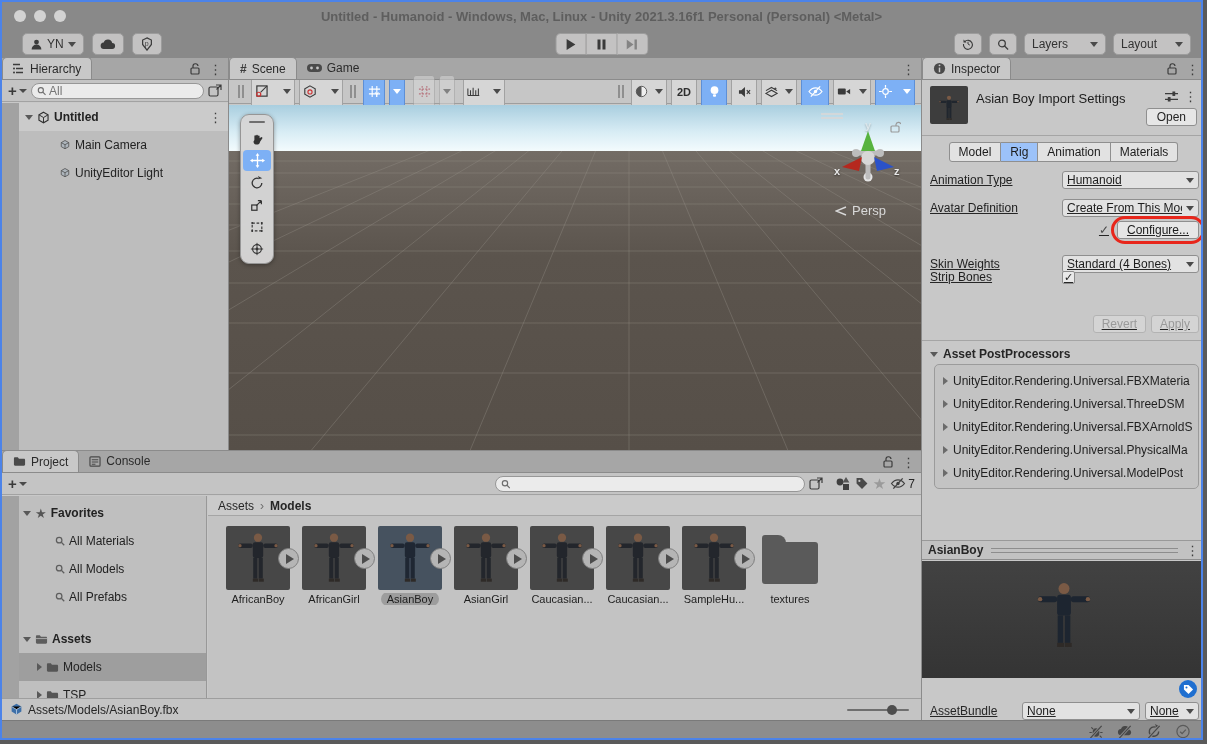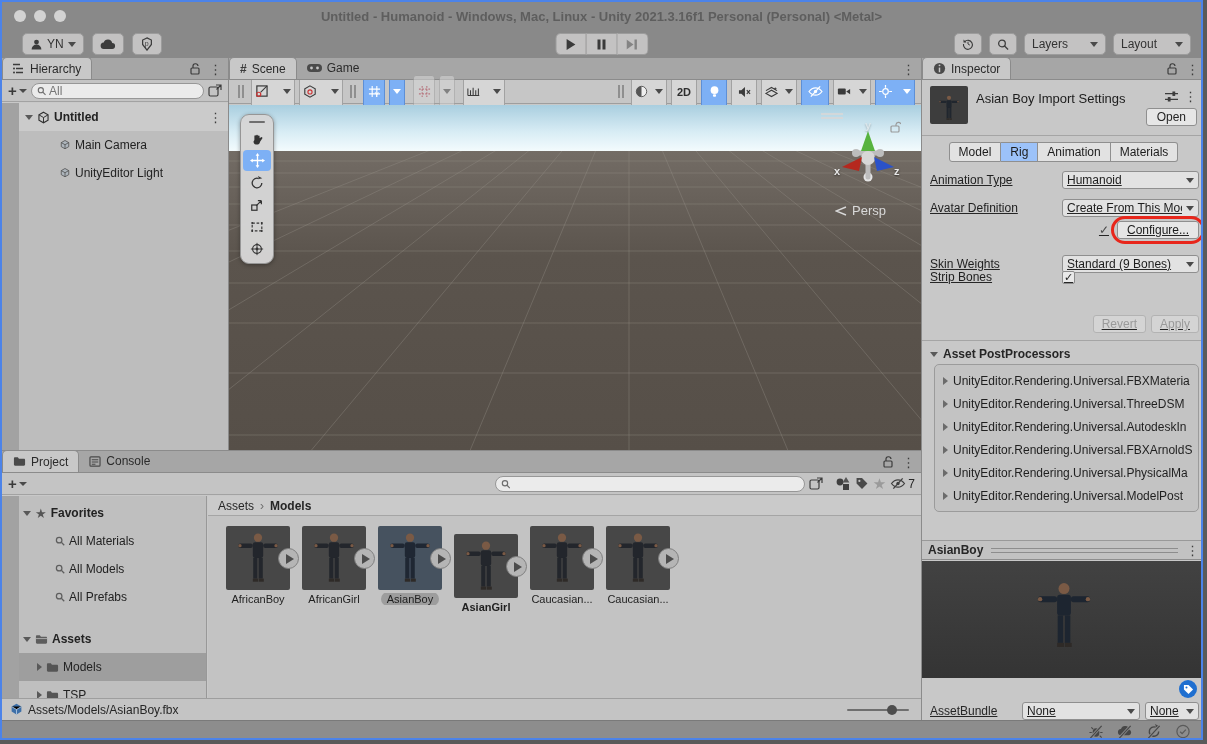--- a/index.html
+++ b/index.html
@@ -554,21 +554,21 @@
     <div class="irow" style="top:162px;justify-content:flex-end;gap:8px;">
       <span style="color:#4a4a4a;">✓</span>
       <span class="cfgbtn">
         <span>Configure...</span>
         <span class="annot"></span>
       </span>
     </div>
     <div class="irow" style="top:196px;">
       <span class="ilabel">Skin Weights</span>
       <span class="ddown" style="flex:1">
-          <span class="txt">Standard (9 Bones)</span>
+          <span class="txt">Standard (4 Bones)</span>
           <span class="car"></span>
         </span>
     </div>
     <div class="irow" style="top:209px;">
       <span class="ilabel">Strip Bones</span>
       <span class="checkbox">
           <span>✓</span>
         </span>
     </div>
     <div class="irow" style="top:256px;justify-content:flex-end;gap:5px;">
@@ -588,24 +588,20 @@
     </div>
 
     <div class="postbox" style="top:306px;">
       <div class="prow">
           <span class="tri"></span>
           <span>UnityEditor.Rendering.Universal.FBXMateria</span>
         </div>
       <div class="prow">
           <span class="tri"></span>
           <span>UnityEditor.Rendering.Universal.ThreeDSM</span>
-        </div>
-      <div class="prow">
-          <span class="tri"></span>
-          <span>UnityEditor.Rendering.Universal.AutodeskIn</span>
         </div>
       <div class="prow">
           <span class="tri"></span>
           <span>UnityEditor.Rendering.Universal.FBXArnoldS</span>
         </div>
       <div class="prow">
           <span class="tri"></span>
           <span>UnityEditor.Rendering.Universal.PhysicalMa</span>
         </div>
       <div class="prow">
@@ -834,21 +830,21 @@
                 <rect x="20.6" y="25" width="4" height="20" fill="currentColor"></rect>
                 <rect x="15" y="45" width="5" height="3" fill="#2e2a27"></rect>
                 <rect x="20.6" y="45" width="5" height="3" fill="#2e2a27"></rect>
               </svg>
               <span class="badge">
                 <span class="ptri"></span>
               </span>
             </div>
           <div class="flabel"><span>AsianBoy</span></div>
         </div>
-        <div class="cell" style="left:243px;top:38px;font-weight:bold;">
+        <div class="cell" style="left:243px;top:30px;">
           <div class="thumb">
               <svg viewBox="0 0 40 56" width="44" height="58">
                 <circle cx="20" cy="5.5" r="4" fill="#7a5a45"></circle>
                 <rect x="15" y="10" width="10" height="15" rx="2" fill="currentColor"></rect>
                 <rect x="1" y="11" width="14" height="4.4" rx="2" fill="currentColor"></rect>
                 <rect x="25" y="11" width="14" height="4.4" rx="2" fill="currentColor"></rect>
                 <rect x="1" y="11.6" width="3.2" height="3.2" rx="1.6" fill="#7a5a45"></rect>
                 <rect x="35.8" y="11.6" width="3.2" height="3.2" rx="1.6" fill="#7a5a45"></rect>
                 <rect x="15.4" y="25" width="4" height="20" fill="currentColor"></rect>
                 <rect x="20.6" y="25" width="4" height="20" fill="currentColor"></rect>
@@ -893,20 +889,46 @@
                 <rect x="15.4" y="25" width="4" height="20" fill="currentColor"></rect>
                 <rect x="20.6" y="25" width="4" height="20" fill="currentColor"></rect>
                 <rect x="15" y="45" width="5" height="3" fill="#2e2a27"></rect>
                 <rect x="20.6" y="45" width="5" height="3" fill="#2e2a27"></rect>
               </svg>
               <span class="badge">
                 <span class="ptri"></span>
               </span>
             </div>
           <div class="flabel"><span>Caucasian...</span></div>
+        </div>
+        <div class="cell" style="left:471px;top:30px;">
+          <div class="thumb">
+              <svg viewBox="0 0 40 56" width="44" height="58">
+                <circle cx="20" cy="5.5" r="4" fill="#7a5a45"></circle>
+                <rect x="15" y="10" width="10" height="15" rx="2" fill="currentColor"></rect>
+                <rect x="1" y="11" width="14" height="4.4" rx="2" fill="currentColor"></rect>
+                <rect x="25" y="11" width="14" height="4.4" rx="2" fill="currentColor"></rect>
+                <rect x="1" y="11.6" width="3.2" height="3.2" rx="1.6" fill="#7a5a45"></rect>
+                <rect x="35.8" y="11.6" width="3.2" height="3.2" rx="1.6" fill="#7a5a45"></rect>
+                <rect x="15.4" y="25" width="4" height="20" fill="currentColor"></rect>
+                <rect x="20.6" y="25" width="4" height="20" fill="currentColor"></rect>
+                <rect x="15" y="45" width="5" height="3" fill="#2e2a27"></rect>
+                <rect x="20.6" y="45" width="5" height="3" fill="#2e2a27"></rect>
+              </svg>
+              <span class="badge">
+                <span class="ptri"></span>
+              </span>
+            </div>
+          <div class="flabel"><span>SampleHu...</span></div>
+        </div>
+        <div class="cell" style="left:547px;top:30px;">
+          <div style="height:64px;display:flex;align-items:flex-end;justify-content:center;">
+              <div class="bigfolder"></div>
+            </div>
+          <div class="flabel"><span>textures</span></div>
         </div>
       </div>
     </div>
     <div class="pbottom">
       <svg width="13" height="13" viewBox="0 0 16 16">
           <path d="M8 1l6 3.4v6.2L8 14 2 10.6V4.4z" fill="#3d6fa8"></path>
           <path d="M2 4.4L8 8l6-3.6M8 8v6" stroke="#bcd2e8" stroke-width="1"></path>
         </svg>
       <span>Assets/Models/AsianBoy.fbx</span>
       <span style="flex:1"></span>

